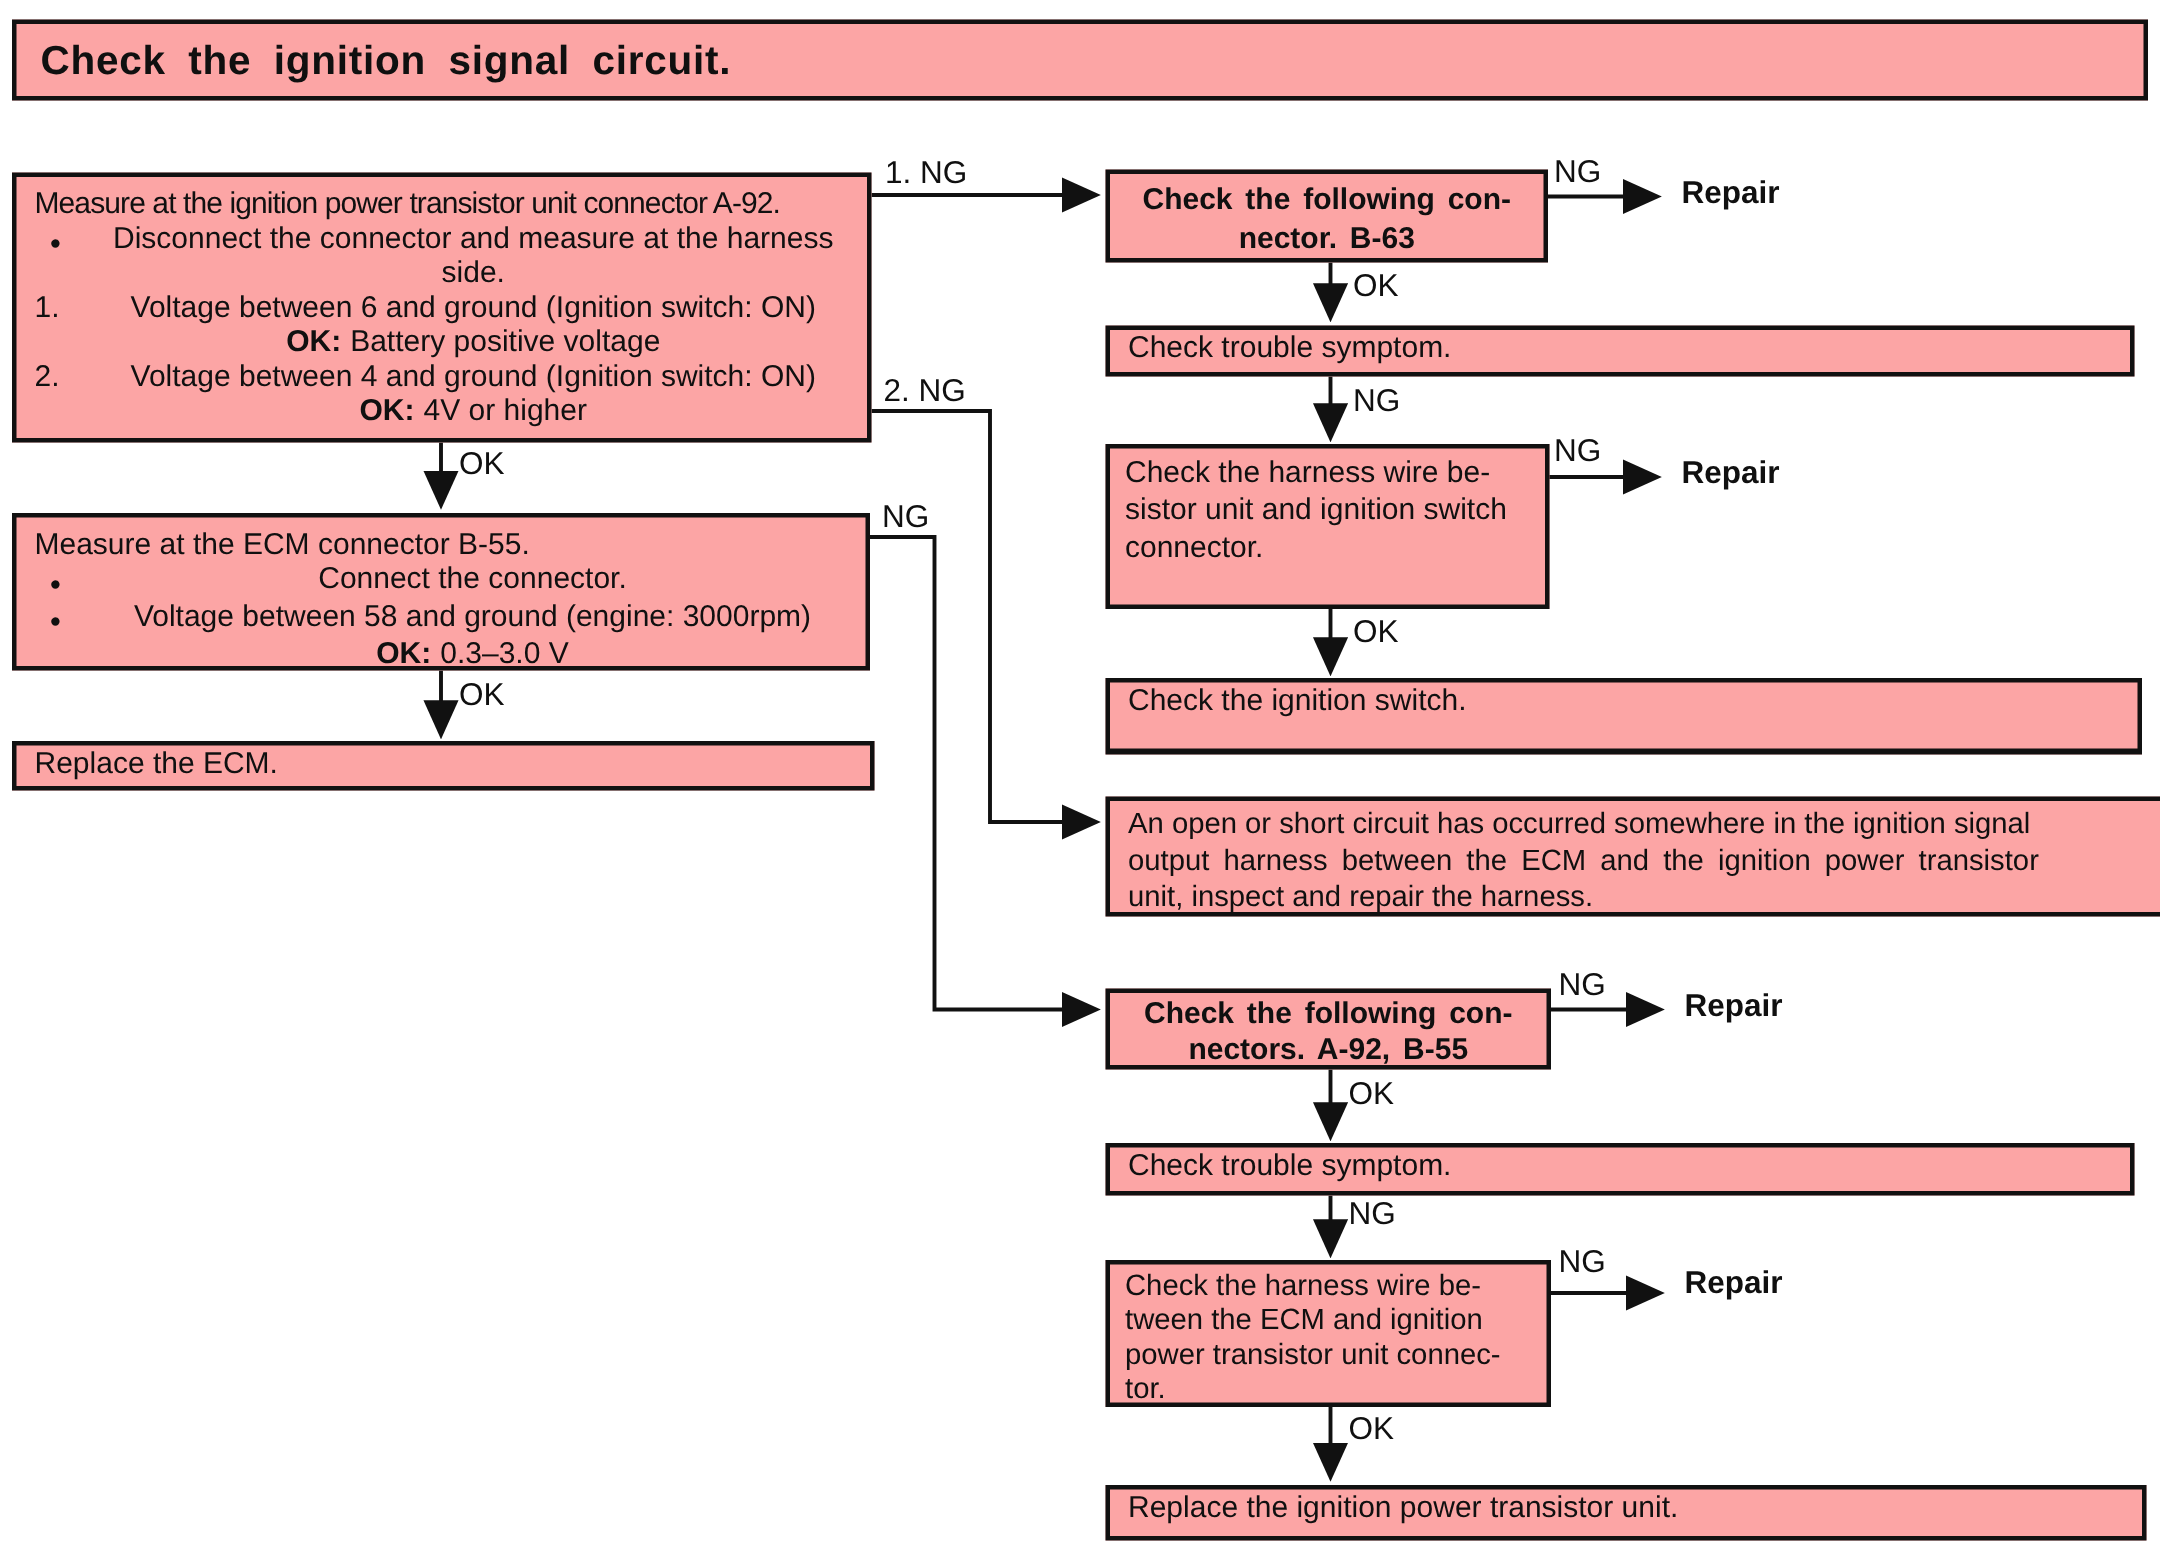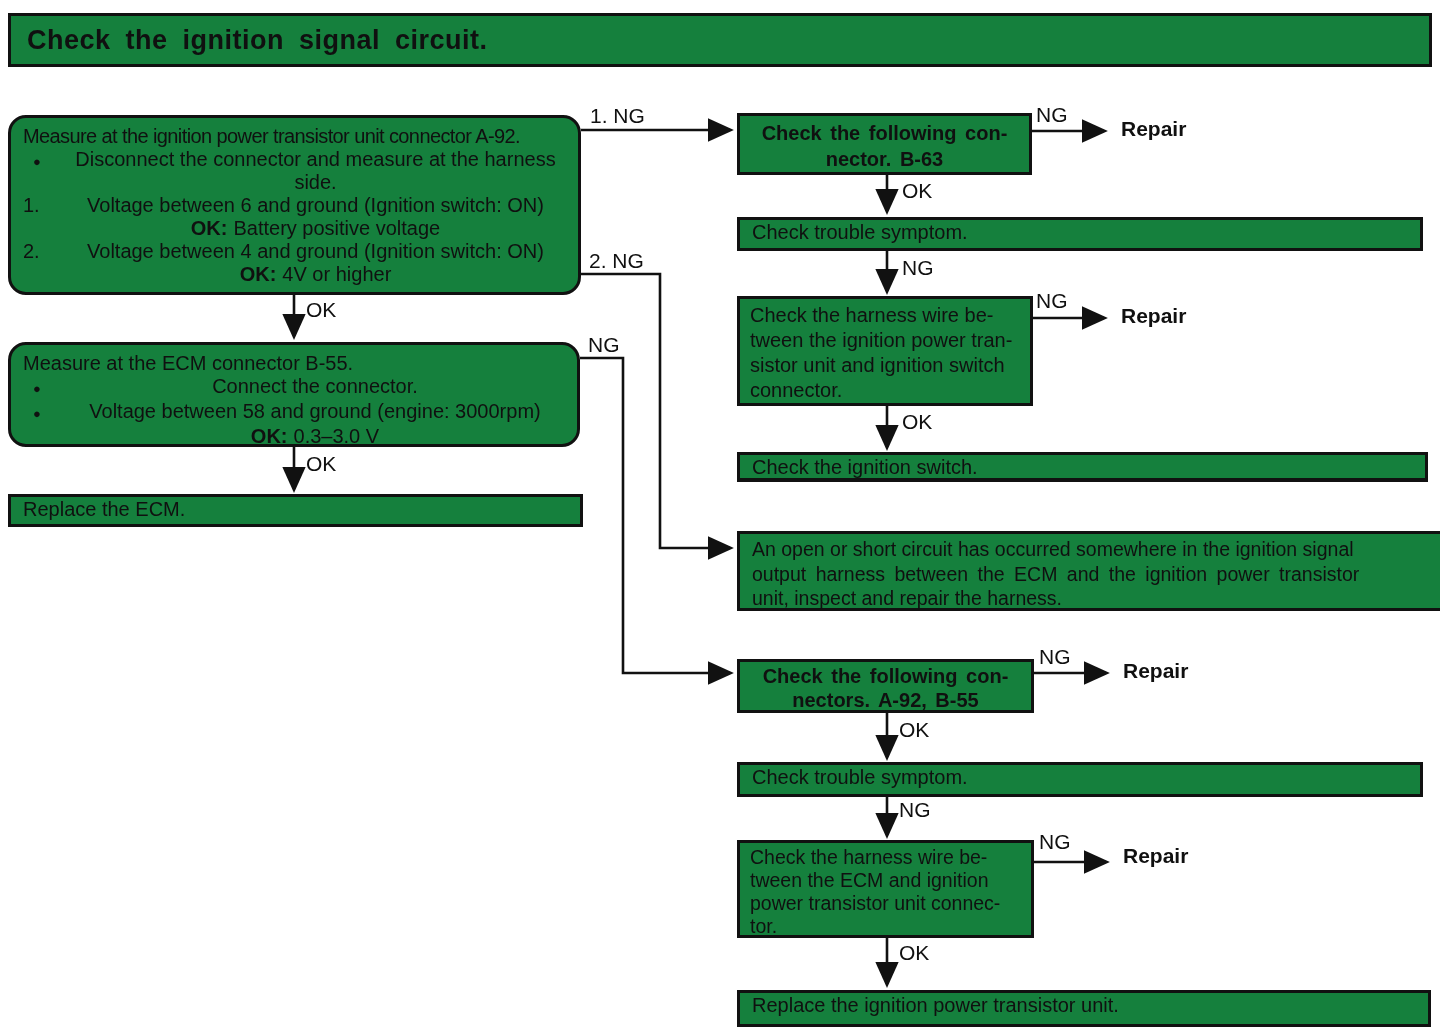--- a/index.html
+++ b/index.html
@@ -4,29 +4,29 @@
 <style>
   html,body{margin:0;padding:0;background:#ffffff;}
   body{
     width:1440px;height:1034px;position:relative;overflow:hidden;
     font-family:"Liberation Sans",sans-serif;color:#101010;
     -webkit-font-smoothing:antialiased;
   }
   .stage{position:absolute;left:0;top:0;width:1440px;height:1034px;}
   svg.wires{position:absolute;left:0;top:0;width:1440px;height:1034px;z-index:1;}
   .box{
-    position:absolute;background:#15803d;border:3px solid #111;
+    position:absolute;background:#fca5a5;border:3px solid #111;
     box-sizing:border-box;z-index:2;font-size:20px;line-height:24px;
   }
   .title-bar{
     left:8px;top:13px;width:1424px;height:54px;
     font-size:27px;font-weight:bold;letter-spacing:0.5px;word-spacing:7px;
     display:flex;align-items:center;padding-left:16px;
   }
-  .pad{padding:7px 10px 6px 12px;border-radius:18px;}
+  .pad{padding:7px 10px 6px 12px;}
   .row{display:flex;}
   .row .marker{flex:0 0 40px;}
   .row .marker.bullet{font-size:13px;padding-top:2px;flex:0 0 40px;padding-left:10px;box-sizing:border-box;}
   .row .txt{flex:1 1 auto;text-align:center;}
   .tight{letter-spacing:-0.6px;}
   b.okp{font-weight:bold;margin-right:6px;}
   .boldbox{font-weight:bold;word-spacing:3px;text-align:center;}
   .lbl{
     position:absolute;z-index:3;font-size:21px;color:#101010;background:transparent;
     white-space:nowrap;
@@ -128,26 +128,25 @@
     <div>Check the following con-</div>
     <div>nector. B-63</div>
   </div>
 
   <div class="box oneline" style="left:737px;top:217px;width:686px;height:34px;">
     <span>Check trouble symptom.</span>
   </div>
 
   <div class="box" style="left:737px;top:296px;width:296px;height:110px;padding:4px 8px 4px 10px;line-height:25px;">
     <div>Check the harness wire be-</div>
-    <div>tween the ignition power tran-</div>
     <div>sistor unit and ignition switch</div>
     <div>connector.</div>
   </div>
 
-  <div class="box oneline" style="left:737px;top:452px;width:691px;height:30px;border-bottom-width:4px;">
+  <div class="box oneline" style="left:737px;top:452px;width:691px;height:51px;border-bottom-width:4px;">
     <span>Check the ignition switch.</span>
   </div>
 
   <div class="box" style="left:737px;top:531px;width:770px;height:80px;padding:3px 8px 3px 12px;line-height:24.5px;font-size:19.5px;">
     <div>An open or short circuit has occurred somewhere in the ignition signal</div>
     <div style="word-spacing:4px;">output harness between the ECM and the ignition power transistor</div>
     <div>unit, inspect and repair the harness.</div>
   </div>
 
   <div class="box boldbox" style="left:737px;top:659px;width:297px;height:54px;padding:2px 10px;line-height:24px;">

